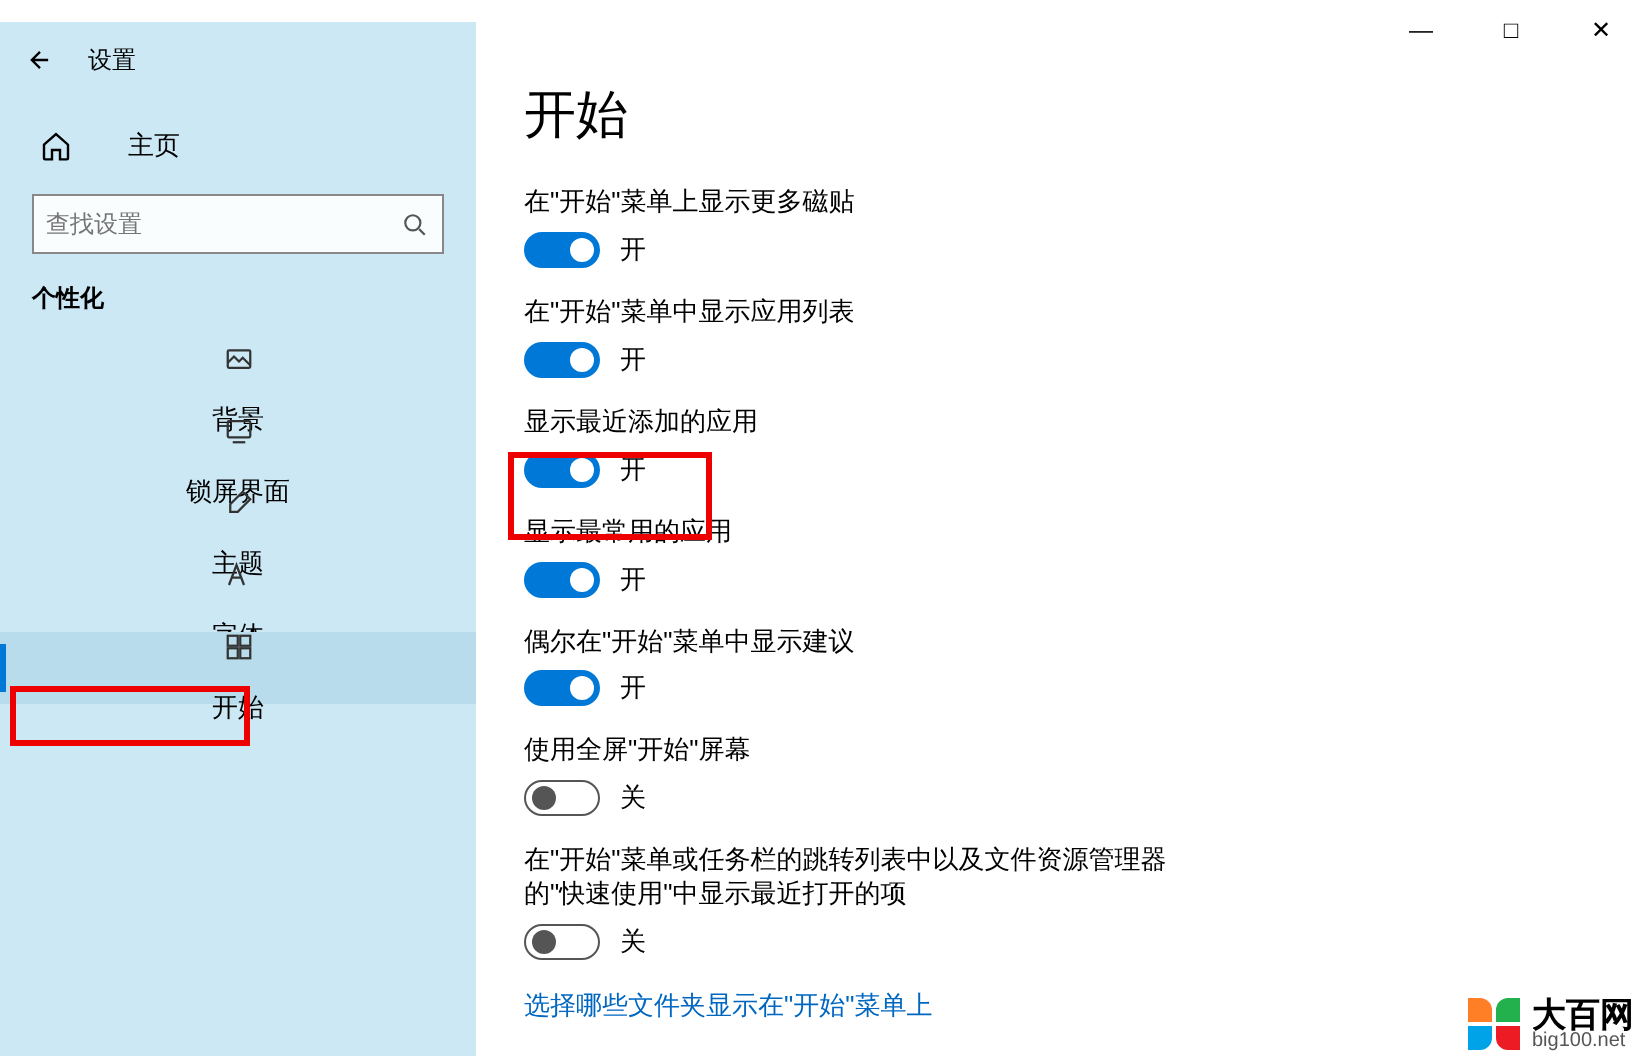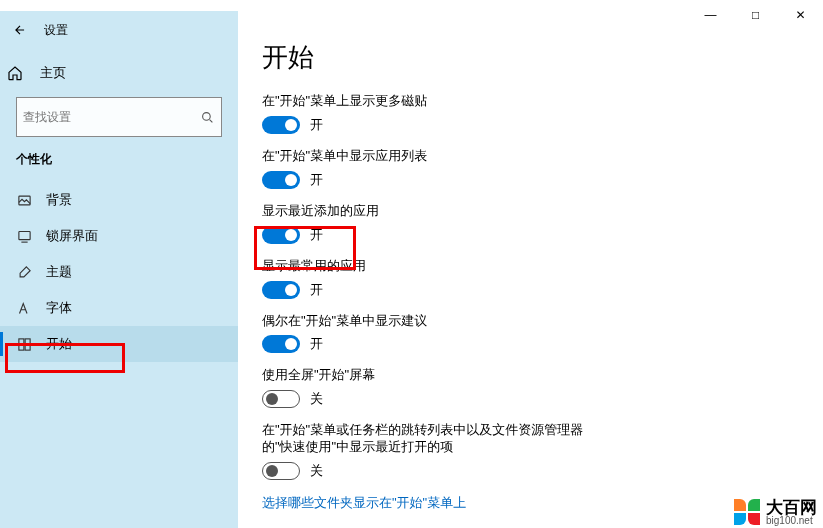--- a/index.html
+++ b/index.html
@@ -1,30 +1,30 @@
 <!DOCTYPE html>
 <html><head>
   <meta charset="utf-8">
   <style>
     * { margin: 0; padding: 0; box-sizing: border-box; font-family: "Microsoft YaHei", "Segoe UI", sans-serif; }
     body { width: 823px; height: 528px; overflow: hidden; background: #fff; position: relative; }
     .sidebar { position: absolute; left: 0; top: 11px; width: 238px; height: 528px; background: #cce8f4; }
     .top-row { height: 38px; display: flex; align-items: center; padding: 0 8px; }
     .back-btn { width: 24px; height: 24px; display: flex; align-items: center; justify-content: center; font-size: 16px; color: #000; cursor: pointer; }
     .title-bar-text { font-size: 12px; margin-left: 12px; }
-    .home-row { height: 40px; display: flex; align-items: center; padding: 0 7px; gap: 17px; margin-top: 4px; }
+    .home-row { height: 40px; display: flex; align-items: center; padding: 0 20px; gap: 28px; margin-top: 4px; }
     .home-icon { width: 16px; height: 16px; display: flex; align-items: center; justify-content: center; }
     .home-label { font-size: 13px; }
     .search-wrap { padding: 4px 16px 0 16px; }
-    .search-box { width: 100%; height: 40px; border: 1px solid #888; background: #fafdfe; display: flex; align-items: center; padding: 0 6px; }
+    .search-box { width: 100%; height: 30px; border: 1px solid #888; background: #fafdfe; display: flex; align-items: center; padding: 0 6px; }
     .search-input-el { flex: 1; border: none; outline: none; background: transparent; font-size: 12px; color: #555; }
     .search-icon-wrap { width: 16px; display: flex; align-items: center; justify-content: center; color: #555; }
     .category-label { font-size: 12px; font-weight: 600; padding: 14px 16px 10px 16px; }
     .nav-list { padding-top: 4px; }
-    .nav-item { height: 36px; display: flex; align-items: center; padding: 0 16px; gap: 14px; font-size: 13px; cursor: pointer; position: relative; }
+    .nav-item { height: 36px; display: flex; align-items: center; padding: 0 16px; gap: 14px; font-size: 13px; cursor: pointer; position: relative; flex-direction: column; }
     .nav-item.selected { background: #b8dceb; }
     .nav-item.selected::before { content: ""; position: absolute; left: 0; top: 6px; bottom: 6px; width: 3px; background: #0078d7; }
     .nav-icon { width: 16px; height: 16px; display: flex; align-items: center; justify-content: center; color: #333; }
     .nav-label { color: #000; }
     .highlight-red-side { position: absolute; border: 3px solid #e00; left: 5px; top: 332px; width: 120px; height: 30px; pointer-events: none; }
     .main { position: absolute; left: 238px; top: 0; right: 0; bottom: 0; background: #fff; }
     .win-controls { position: absolute; top: 0; right: 0; height: 30px; display: flex; }
     .win-btn { width: 45px; height: 30px; display: flex; align-items: center; justify-content: center; font-size: 12px; color: #000; cursor: pointer; }
     .content { padding: 40px 0 0 24px; }
     .page-heading { font-size: 26px; font-weight: 400; margin-bottom: 18px; }

